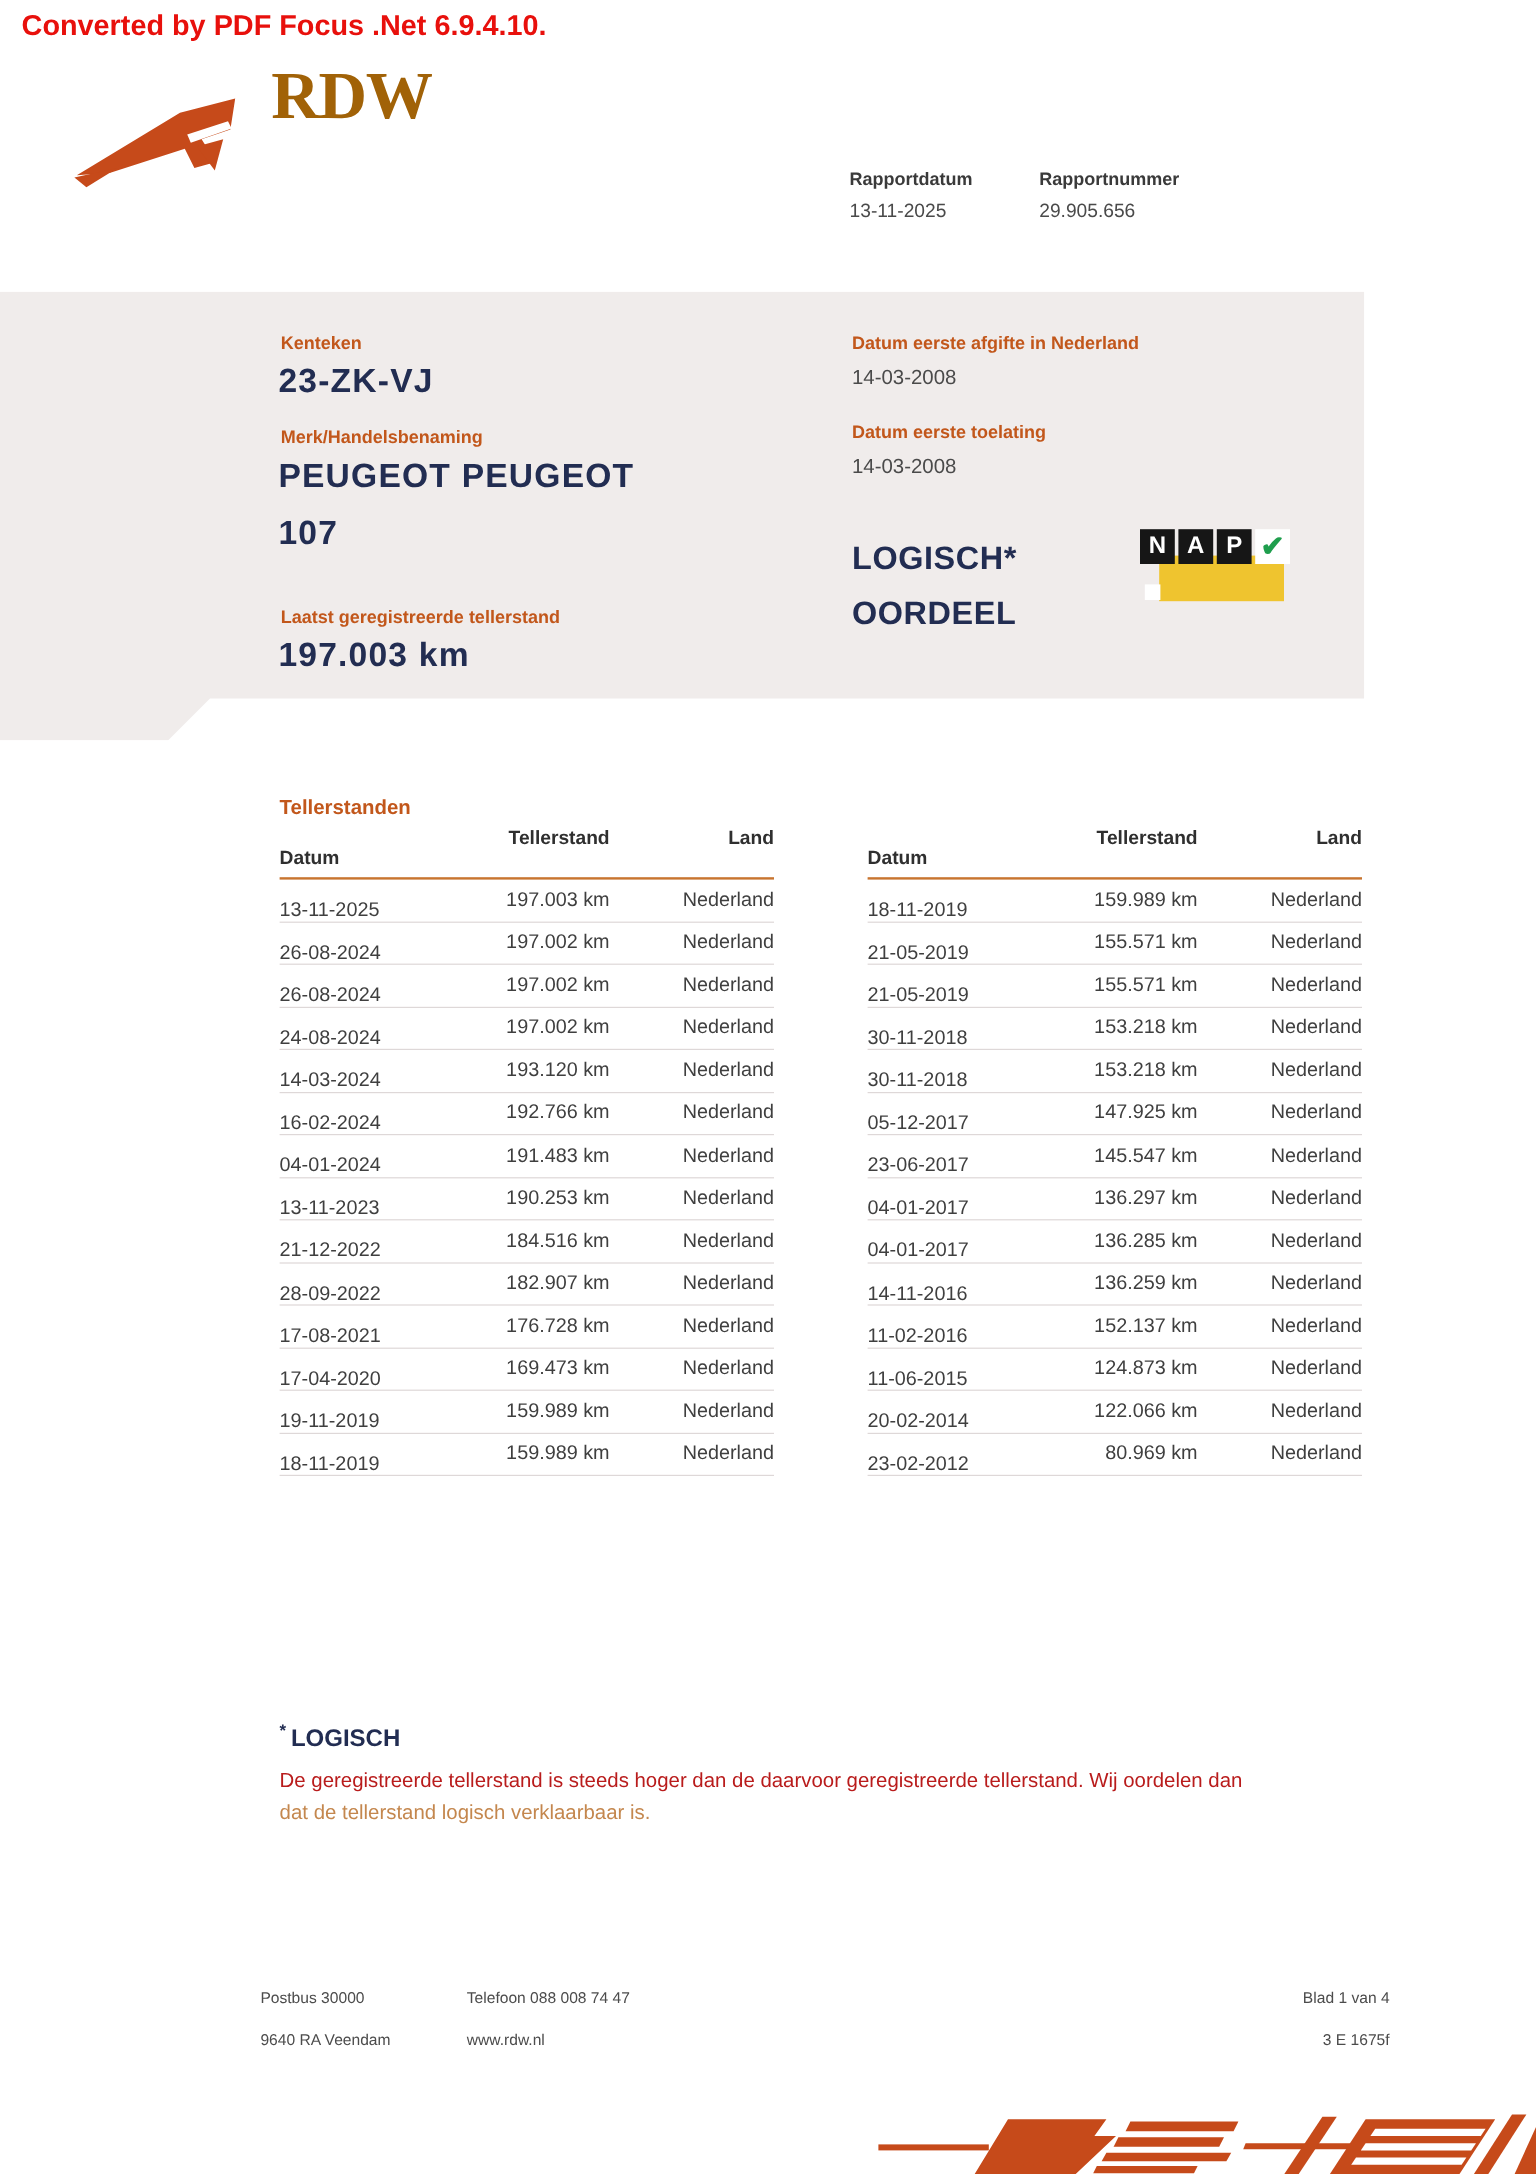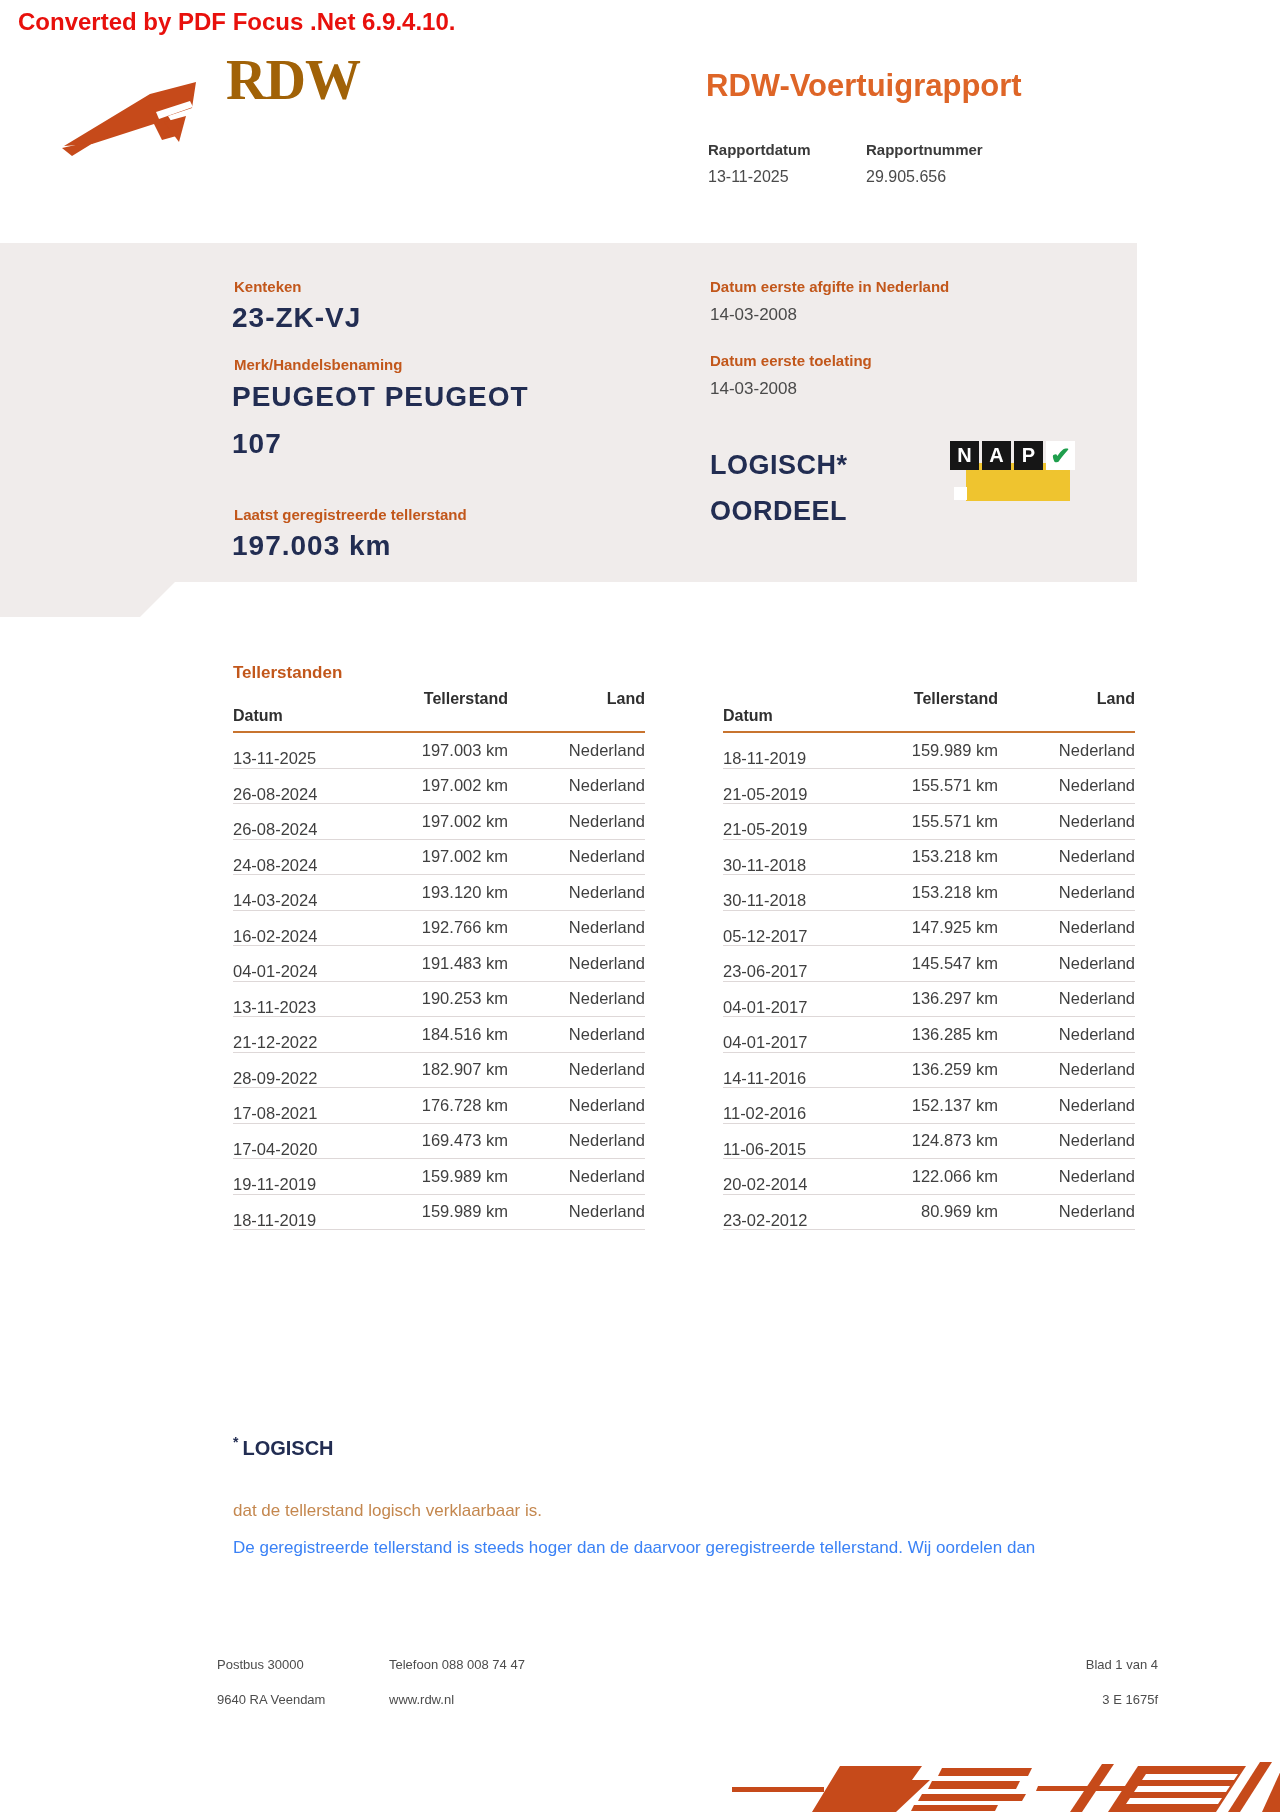--- a/index.html
+++ b/index.html
@@ -53,21 +53,21 @@
   .thead{display:flex;font-size:16px;font-weight:bold;color:#2f2f2f;padding-bottom:6px;border-bottom:2px solid #c8742f;}
   .trow{display:flex;height:34.5px;align-items:center;font-size:16.5px;color:#3f3f3f;border-bottom:1px solid #ded8d8;}
   .tcell{white-space:nowrap;}
   .c-datum{width:165px;text-align:left;margin-top:17px;}
   .c-tell{width:110px;text-align:right;}
   .c-land{width:137px;text-align:right;}
 
   
   .fn-title{position:absolute;left:233px;top:1434px;font-size:20px;font-weight:bold;color:#222d52;}
   .fn-title .sup{font-size:14px;vertical-align:8px;margin-right:4px;}
-  .fn-line1{position:absolute;left:233px;top:1538px;font-size:17px;color:#3b82f6;white-space:nowrap;}
+  .fn-line1{position:absolute;left:233px;top:1474px;font-size:17px;color:#b91c1c;white-space:nowrap;}
   .fn-line2{position:absolute;left:233px;top:1501px;font-size:17px;color:#c4874e;white-space:nowrap;}
 
   
   .foot{position:absolute;font-size:13px;color:#4c4c4c;white-space:nowrap;}
   .pos-f1{left:217px;top:1657px;} .pos-f2{left:389px;top:1657px;}
   .pos-f3{left:217px;top:1692px;} .pos-f4{left:389px;top:1692px;}
   .pos-f5{right:122px;top:1657px;text-align:right;} .pos-f6{right:122px;top:1692px;text-align:right;}
 
   
   .bottom-art{position:absolute;right:0;bottom:0;width:620px;height:52px;}
@@ -79,21 +79,20 @@
 
   <div class="notice1">Converted by PDF Focus .Net 6.9.4.10.</div>
 
   <svg class="rdw-swoosh" viewBox="0 0 140 82">
     <polygon points="138,4 92,16 6,68 34,66 96,46 104,62 122,57 110,38 134,30" fill="#c64a1a"></polygon>
     <polygon points="106,44 128,38 121,64" fill="#c64a1a"></polygon>
     <polygon points="98,34 132,23 135,29 101,41" fill="#ffffff"></polygon>
     <polygon points="4,70 40,62 14,78" fill="#c64a1a"></polygon>
   </svg>
   <div class="rdw-logotext">RDW</div>
-  <div class="doc-title">RDW-Voertuigrapport</div>
 
   <div class="meta-label pos-rdat-l">Rapportdatum</div>
   <div class="meta-label pos-rnum-l">Rapportnummer</div>
   <div class="meta-value pos-rdat-v">13-11-2025</div>
   <div class="meta-value pos-rnum-v">29.905.656</div>
 
   <div class="panel"></div>
 
   <div class="f-label pos-kent-l">Kenteken</div>
   <div class="f-big pos-kent-v">23-ZK-VJ</div>

